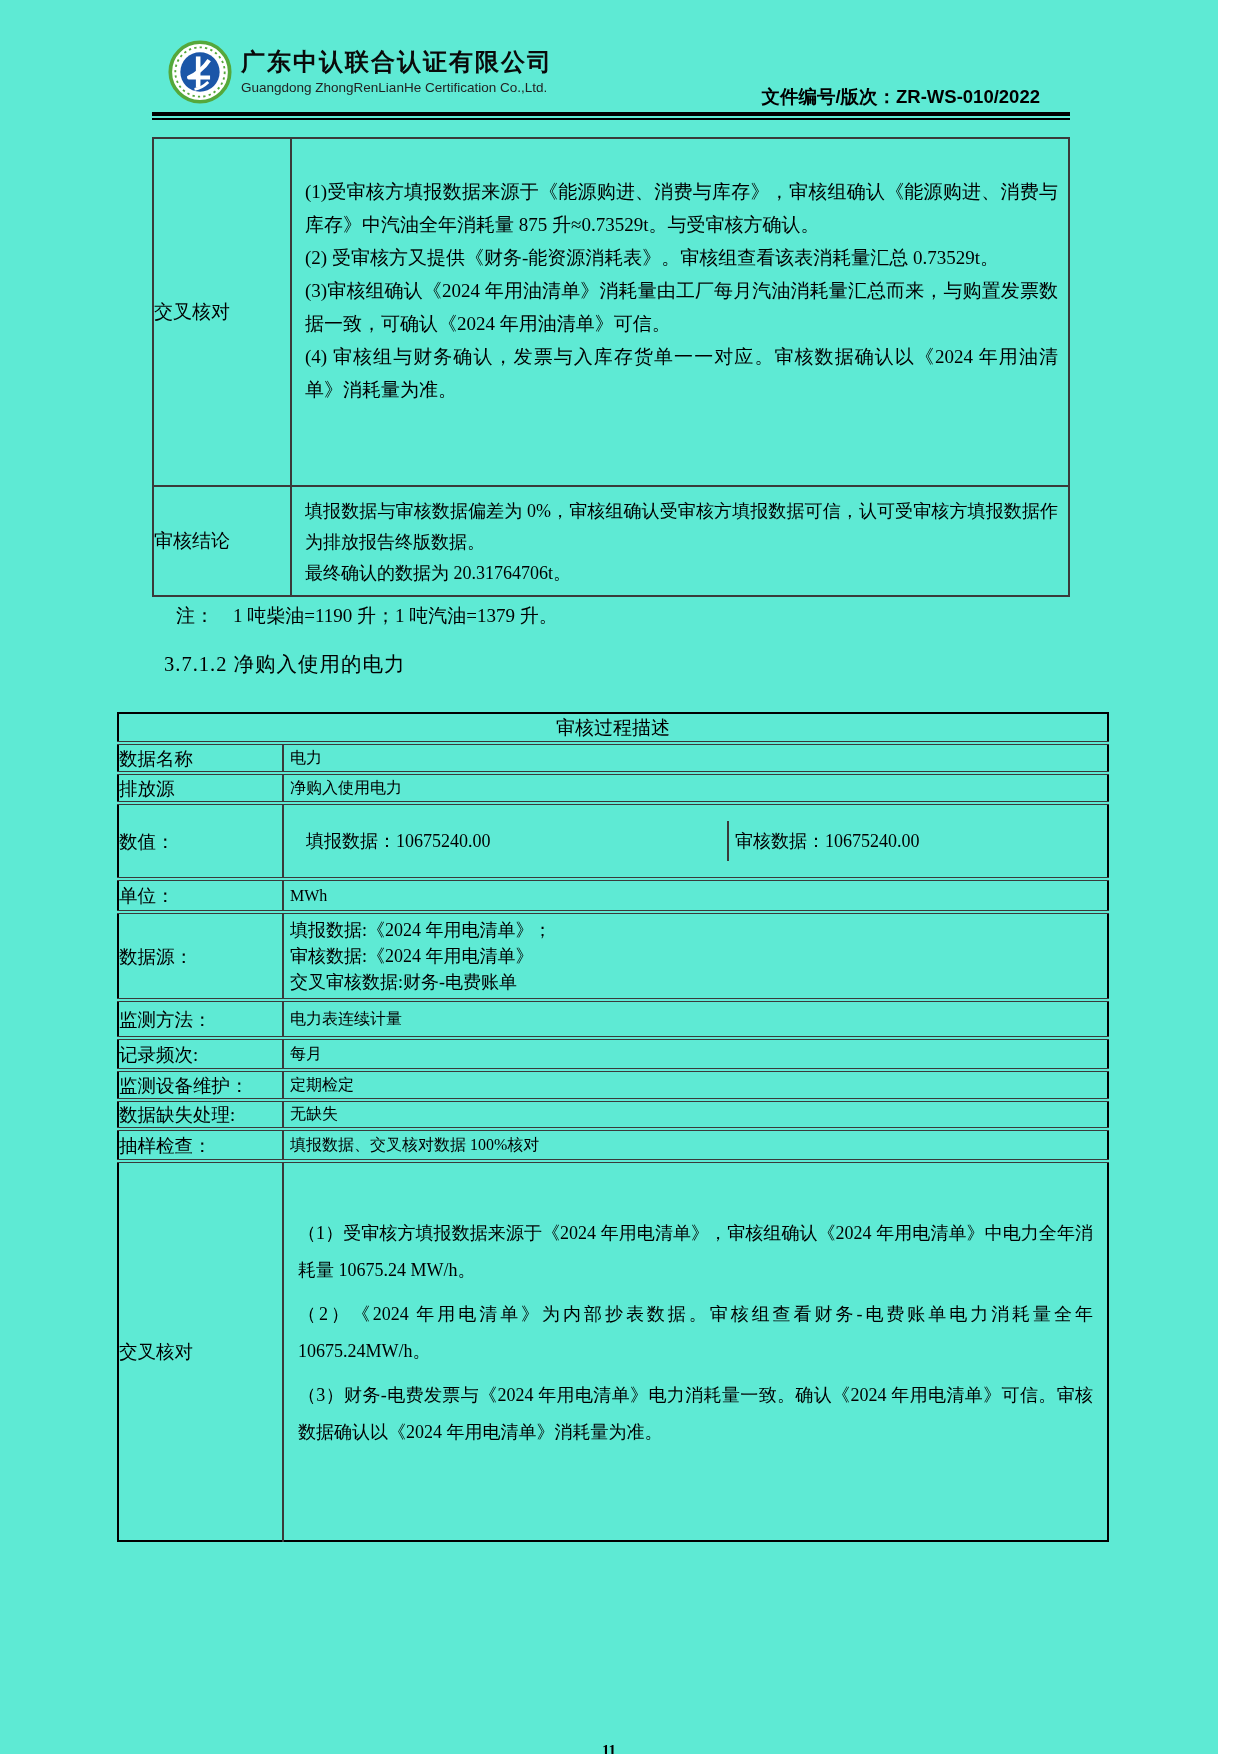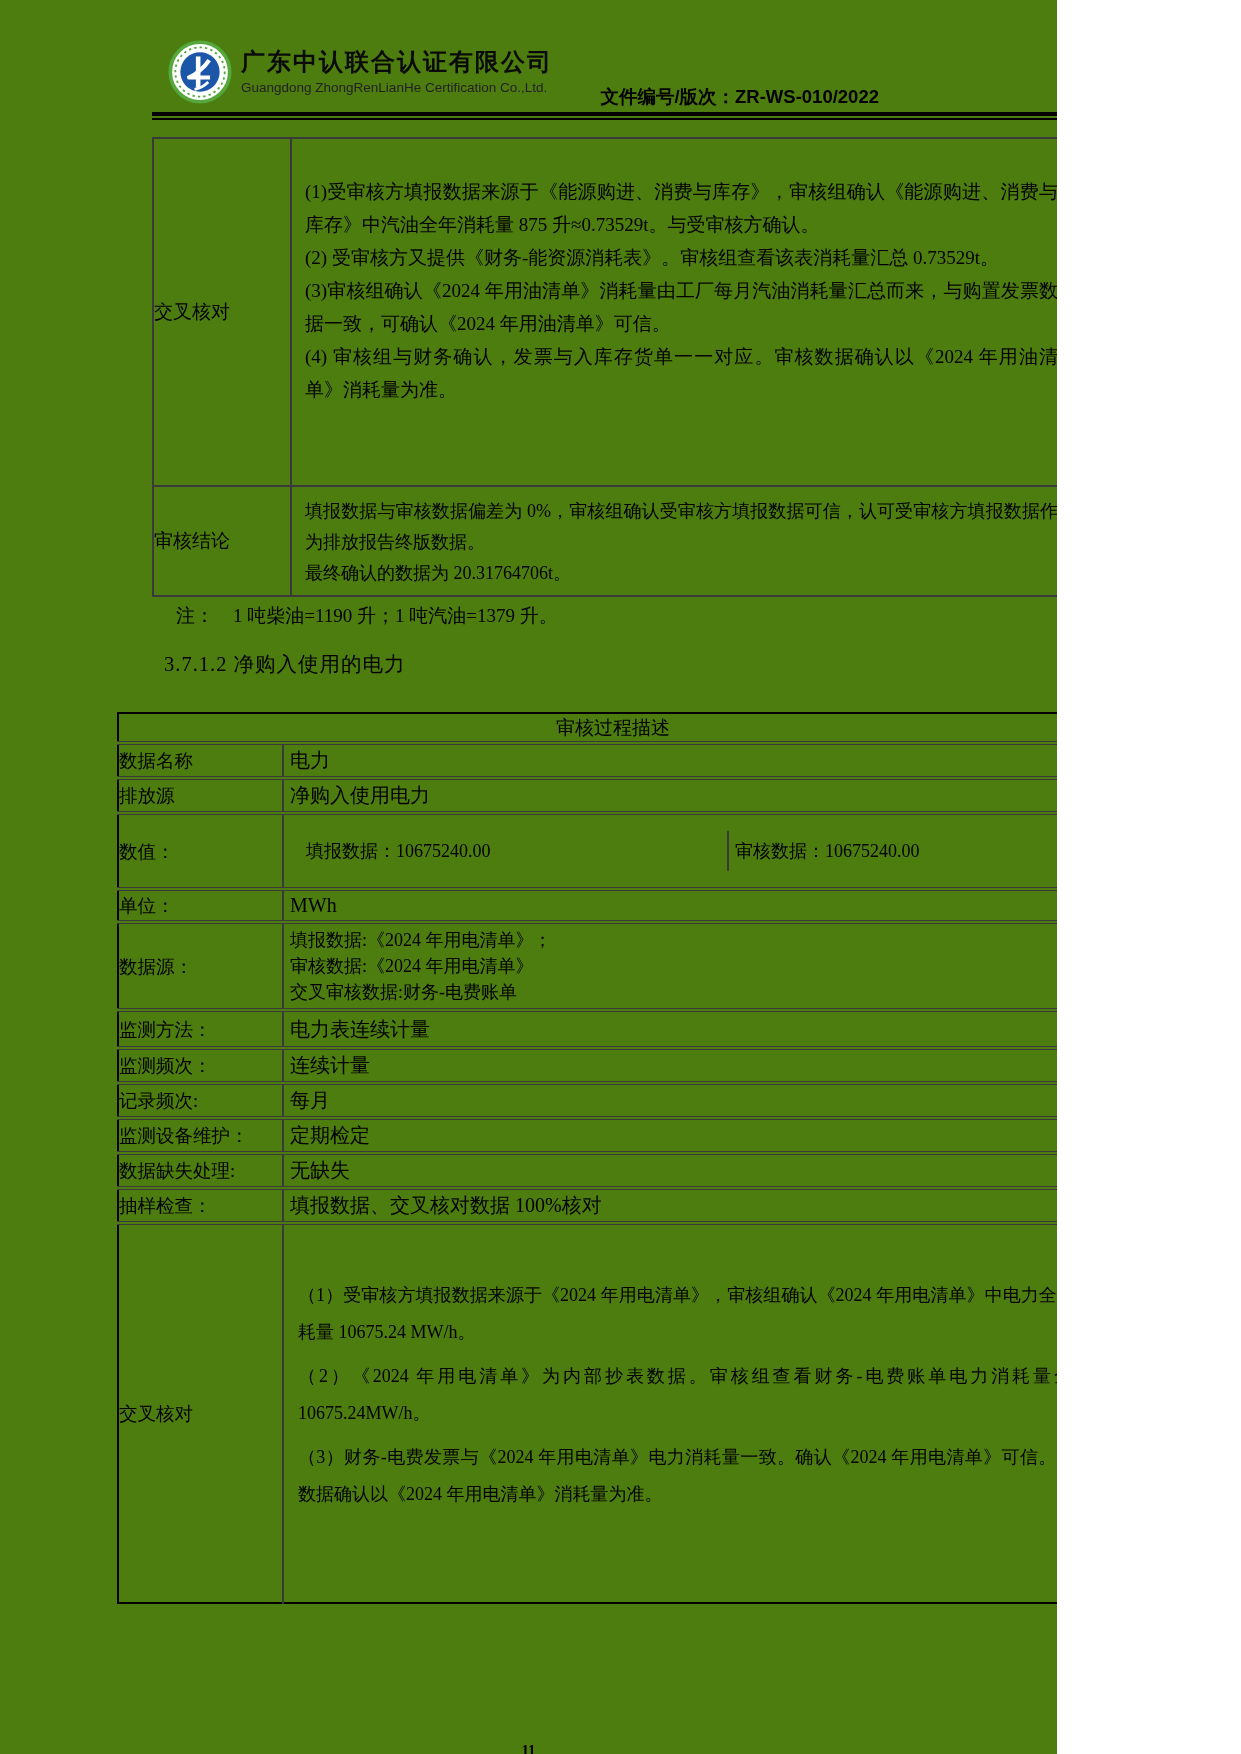--- a/index.html
+++ b/index.html
@@ -1,21 +1,21 @@
 <!DOCTYPE html>
 <html><head>
 <meta charset="utf-8">
 <style>
   * { box-sizing: border-box; margin: 0; padding: 0; }
   html, body { background: #ffffff; }
   .page {
     position: relative;
-    width: 1057px;
+    width: 1218px;
     height: 1754px;
-    background: #4d7c0f;
+    background: #5eead4;
     font-family: "Liberation Serif", "DejaVu Serif", serif;
     color: #000;
     overflow: hidden;
   }
 
   
   .hdr-logo { position: absolute; left: 168px; top: 40px; width: 64px; height: 64px; }
   .hdr-company-zh {
     position: absolute; left: 241px; top: 46px;
     font-family: "Liberation Sans", "DejaVu Sans", sans-serif;
@@ -34,21 +34,21 @@
   .hdr-rule { position: absolute; left: 152px; top: 112px; width: 918px; }
   .hdr-rule .thick { border-top: 4px solid #000; }
   .hdr-rule .thin  { margin-top: 2px; border-top: 2px solid #000; }
 
   
   table { border-collapse: collapse; table-layout: fixed; }
   td { vertical-align: middle; }
   .lbl {
     font-size: 19px; color: #000;
   }
-  .val { font-size: 20px; }
+  .val { font-size: 16px; }
 
   
   .t1 {
     position: absolute; left: 152px; top: 137px; width: 918px;
     border: 2px solid #000;
   }
   .t1 td { border: 2px solid #3a3a3a; }
   .t1 col.c1 { width: 138px; }
   .t1 .cell-paras { vertical-align: top; padding: 36px 10px 8px 13px; text-align: justify; }
   .t1 .cell-paras .para { font-size: 19px; line-height: 33px; }
@@ -178,24 +178,20 @@
         <div class="line">填报数据:《2024 年用电清单》；</div>
         <div class="line">审核数据:《2024 年用电清单》</div>
         <div class="line">交叉审核数据:财务-电费账单</div>
       </td>
     </tr>
     <tr>
       <td class="lbl" style="height:38px">监测方法：</td>
       <td class="val">电力表连续计量</td>
     </tr>
     <tr>
-      <td class="lbl" style="height:34px">监测频次：</td>
-      <td class="val">连续计量</td>
-    </tr>
-    <tr>
       <td class="lbl" style="height:32px">记录频次:</td>
       <td class="val">每月</td>
     </tr>
     <tr>
       <td class="lbl" style="height:30px">监测设备维护：</td>
       <td class="val">定期检定</td>
     </tr>
     <tr>
       <td class="lbl" style="height:27px">数据缺失处理:</td>
       <td class="val">无缺失</td>

